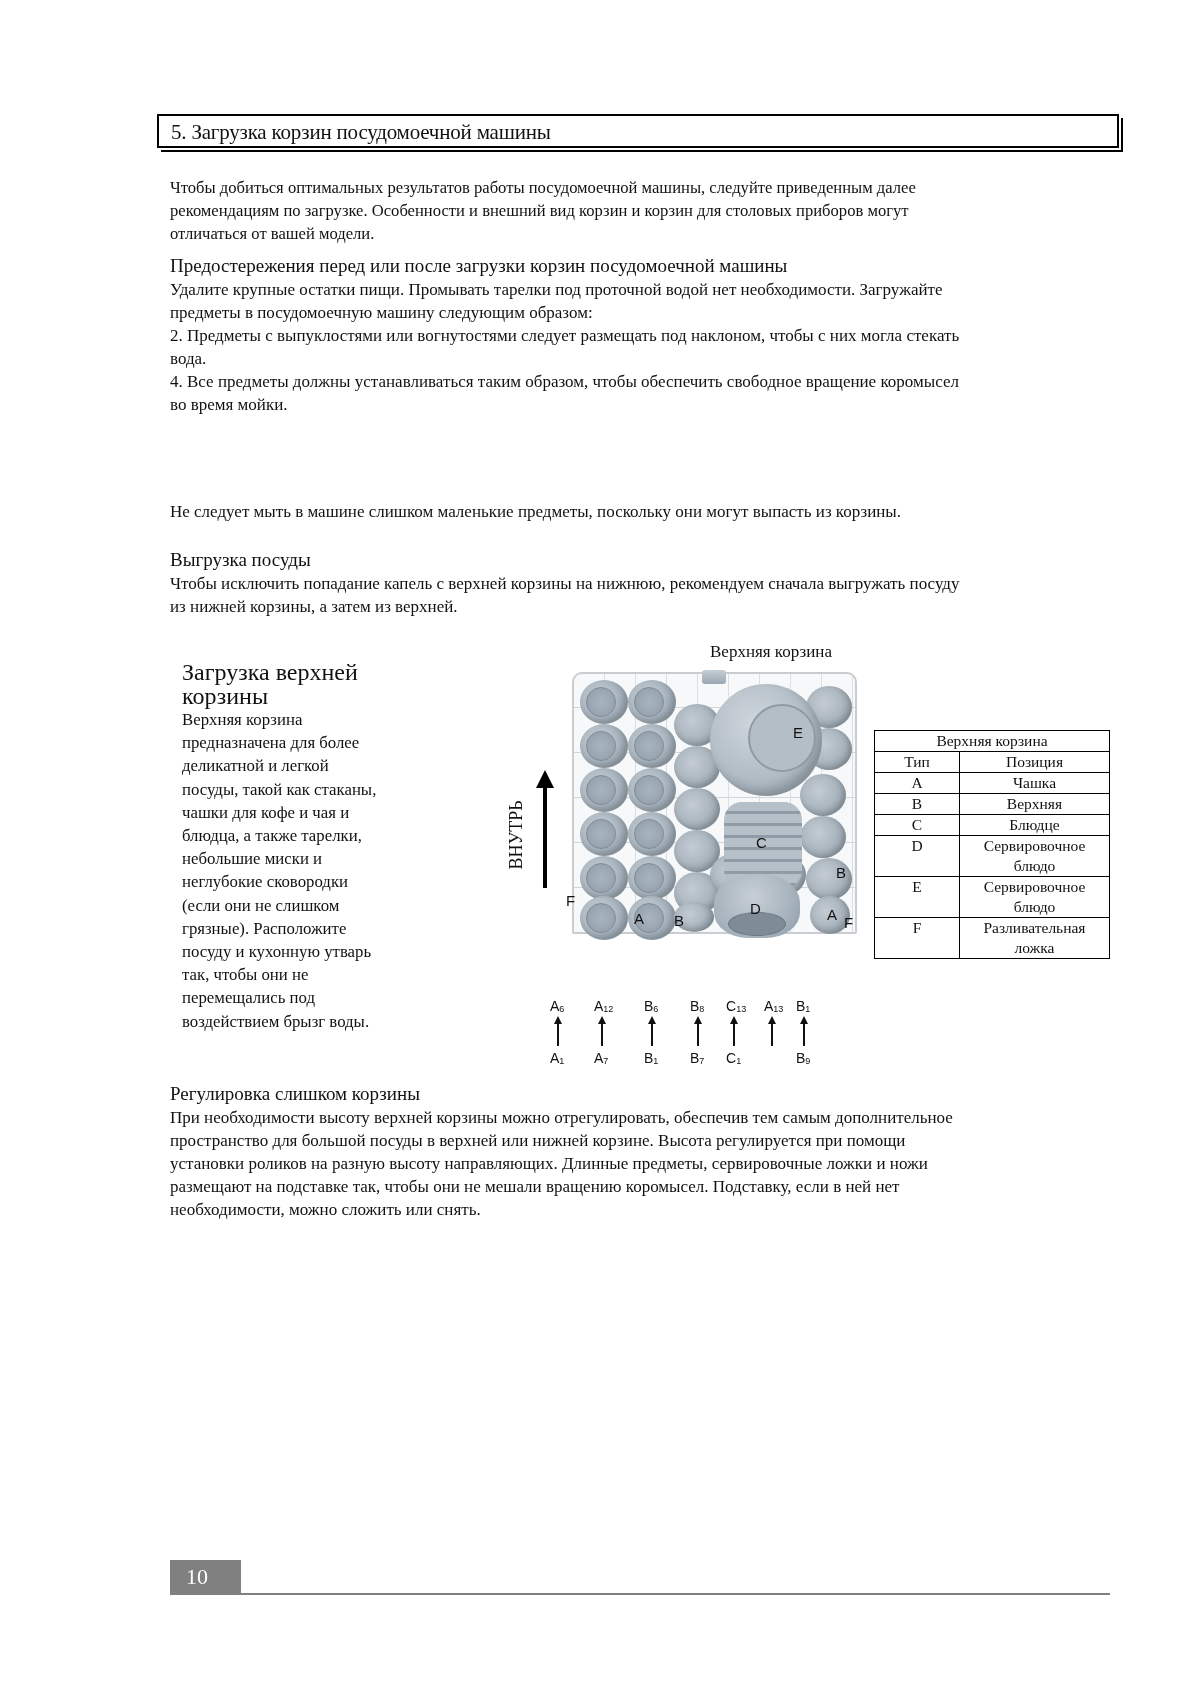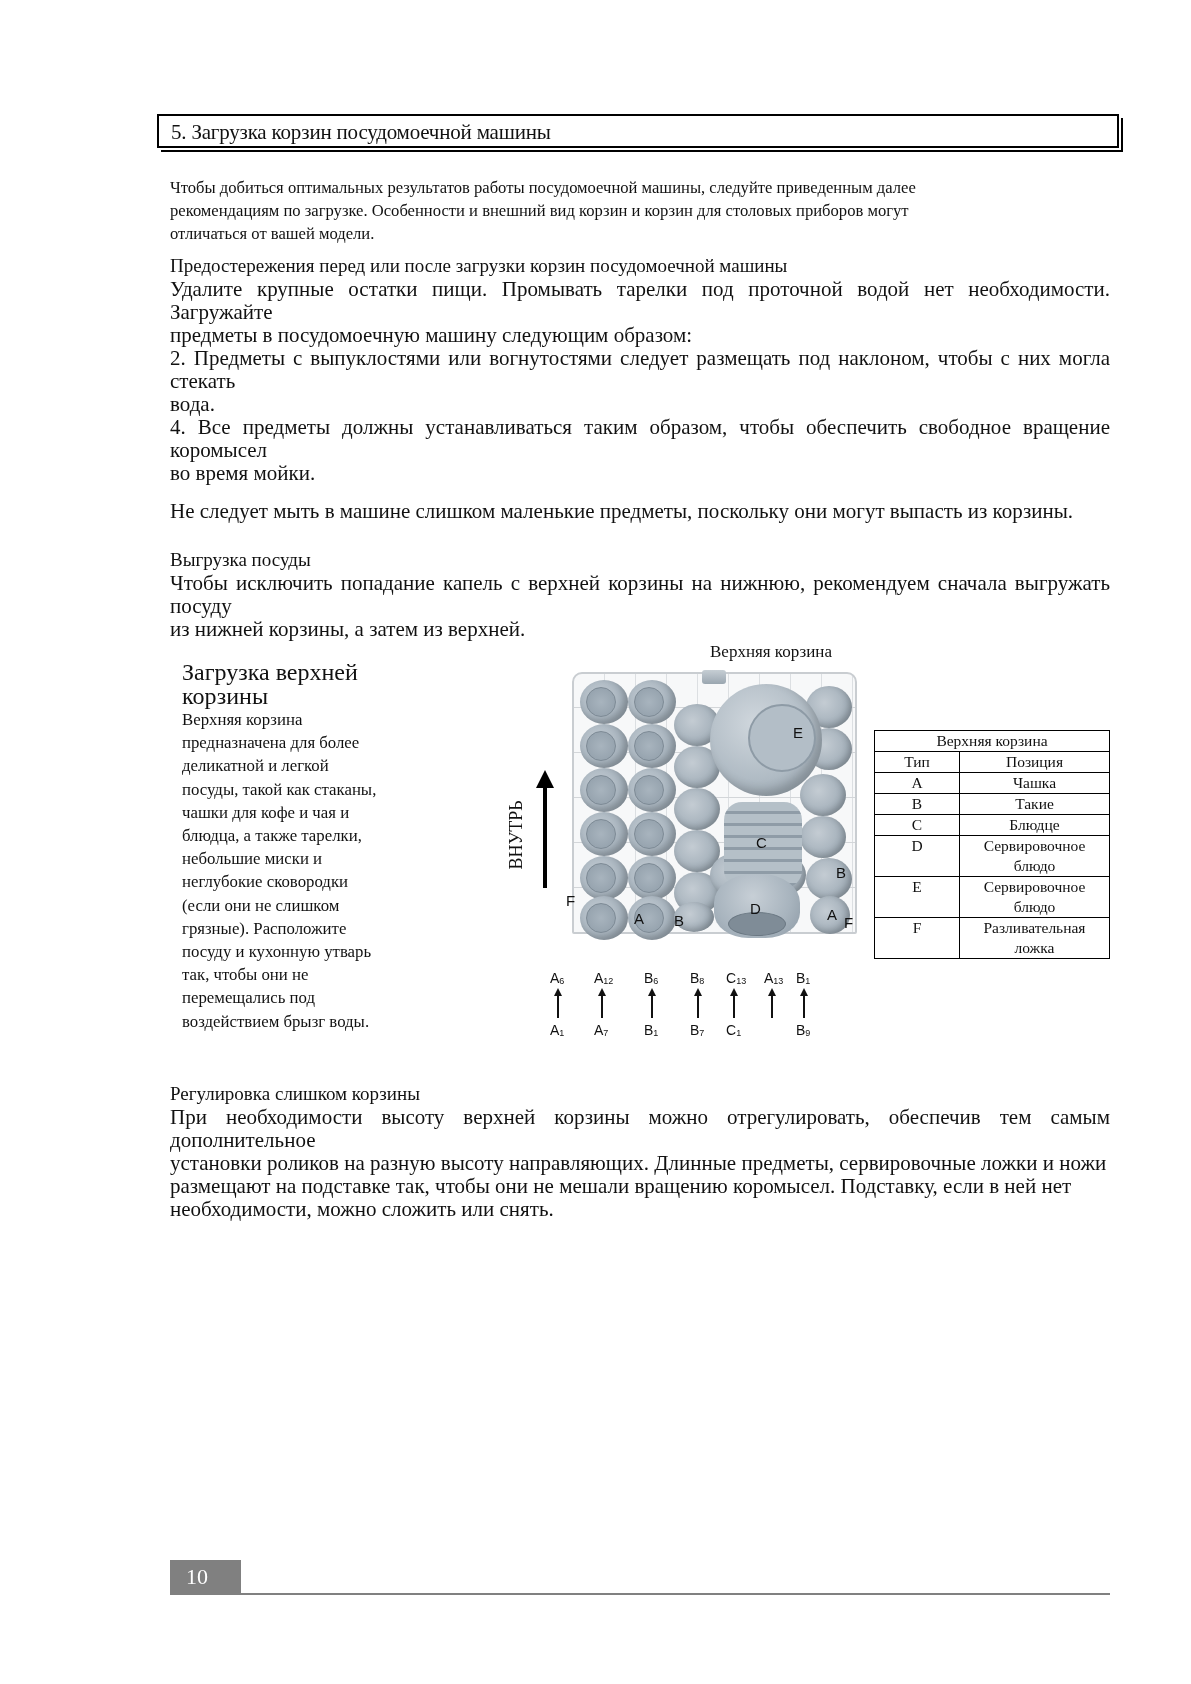--- a/index.html
+++ b/index.html
@@ -14,21 +14,21 @@
   }
   .page-header span {
     position: absolute; left: 12px; top: 4px; font-size: 21px; letter-spacing: -0.2px;
   }
   .para {
     position: absolute; left: 170px; width: 940px; font-size: 16.6px; line-height: 23px;
     text-align: justify;
   }
   .para .line { display: block; }
   .h2 { position: absolute; left: 170px; font-size: 19px; line-height: 24px; }
-  .list-block { position: absolute; left: 170px; width: 940px; font-size: 21px; line-height: 23px; }
+  .list-block { position: absolute; left: 170px; width: 940px; font-size: 17px; line-height: 23px; }
   .list-block div { text-align: justify; }
 
   
   .left-col { position: absolute; left: 182px; top: 660px; width: 250px; }
   .left-col .h3 { font-size: 24px; line-height: 24px; }
   .left-col .txt { font-size: 16.8px; line-height: 23.2px; }
 
   
   .diagram { position: absolute; left: 490px; top: 640px; width: 400px; height: 420px; }
   .diagram-title { position: absolute; left: 220px; top: 2px; font-size: 17px; }
@@ -83,21 +83,21 @@
     background: #7f8c97; border: 1px solid #6b7883;
   }
   .feed-tube {
     position: absolute; left: 128px; top: -4px; width: 24px; height: 14px; border-radius: 3px;
     background: linear-gradient(#c6ced4, #9aa6b0);
   }
   .letter {
     position: absolute; font-family: "Liberation Sans", "DejaVu Sans", sans-serif; font-size: 15px; color: #111;
   }
   .pos-row { position: absolute; left: 60px; width: 280px; height: 90px; top: 330px; }
-  .pos-item { position: absolute; width: 40px; height: 90px; text-align: center; }
+  .pos-item { position: absolute; width: 40px; height: 90px; text-align: center; margin-top: 28px; }
   .pos-item .top, .pos-item .bot {
     position: absolute; left: 0; font-family: "Liberation Sans", "DejaVu Sans", sans-serif; font-size: 14px; white-space: nowrap;
   }
   .pos-item .top { top: 0; }
   .pos-item .bot { top: 52px; }
   .pos-item sub { font-size: 9px; vertical-align: baseline; position: relative; top: 1px; }
   .pos-item .arr { position: absolute; left: 3px; top: 18px; width: 10px; height: 30px; }
 
   
   .legend-table {
@@ -292,21 +292,21 @@
   <tr>
     <th>Тип</th>
     <th>Позиция</th>
   </tr>
   <tr>
     <td class="type-col">A</td>
     <td>Чашка</td>
   </tr>
   <tr>
     <td class="type-col">B</td>
-    <td>Такие</td>
+    <td>Верхняя</td>
   </tr>
   <tr>
     <td class="type-col">C</td>
     <td>Блюдце</td>
   </tr>
   <tr>
     <td class="type-col">D</td>
     <td>
       <div>Сервировочное</div>
       <div>блюдо</div>
@@ -325,19 +325,20 @@
       <div>Разливательная</div>
       <div>ложка</div>
     </td>
   </tr>
 </tbody>
   </table>
 
 <div class="h2" style="top:1082px;">Регулировка слишком корзины</div>
 <div class="list-block" style="top:1106px;">
   <div>При необходимости высоту верхней корзины можно отрегулировать, обеспечив тем самым дополнительное</div>
+  <div>пространство для большой посуды в верхней или нижней корзине. Высота регулируется при помощи</div>
   <div>установки роликов на разную высоту направляющих. Длинные предметы, сервировочные ложки и ножи</div>
   <div>размещают на подставке так, чтобы они не мешали вращению коромысел. Подставку, если в ней нет</div>
   <div>необходимости, можно сложить или снять.</div>
 </div>
 
 <div class="page-num">10</div>
 <div class="footer-rule"></div>
 
 </body></html>

